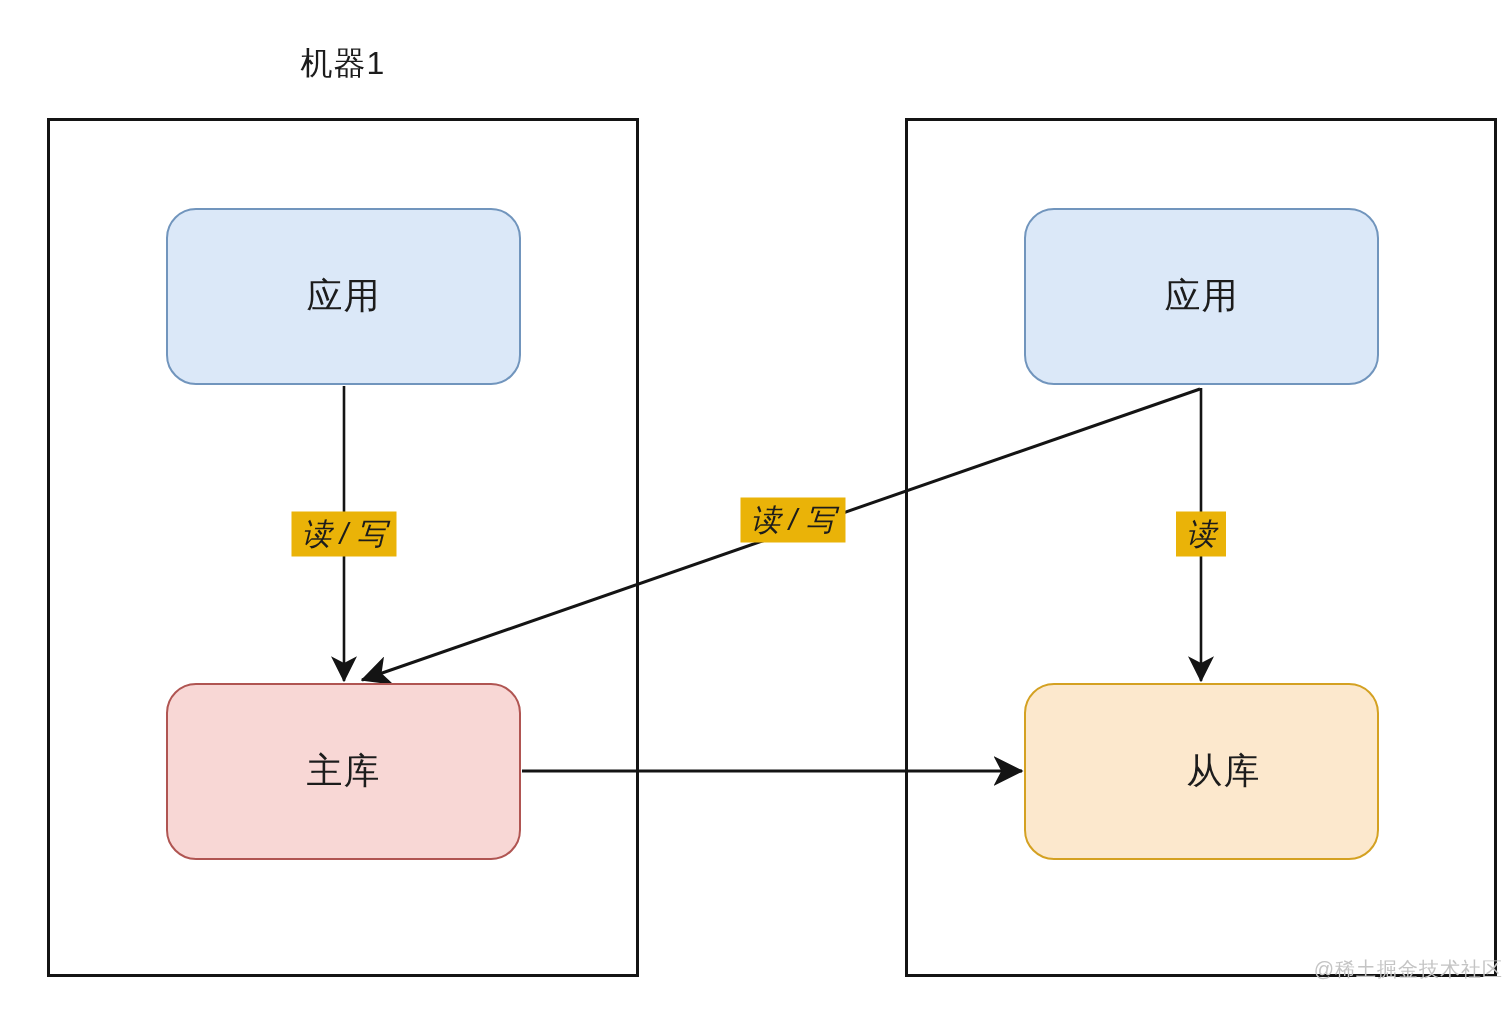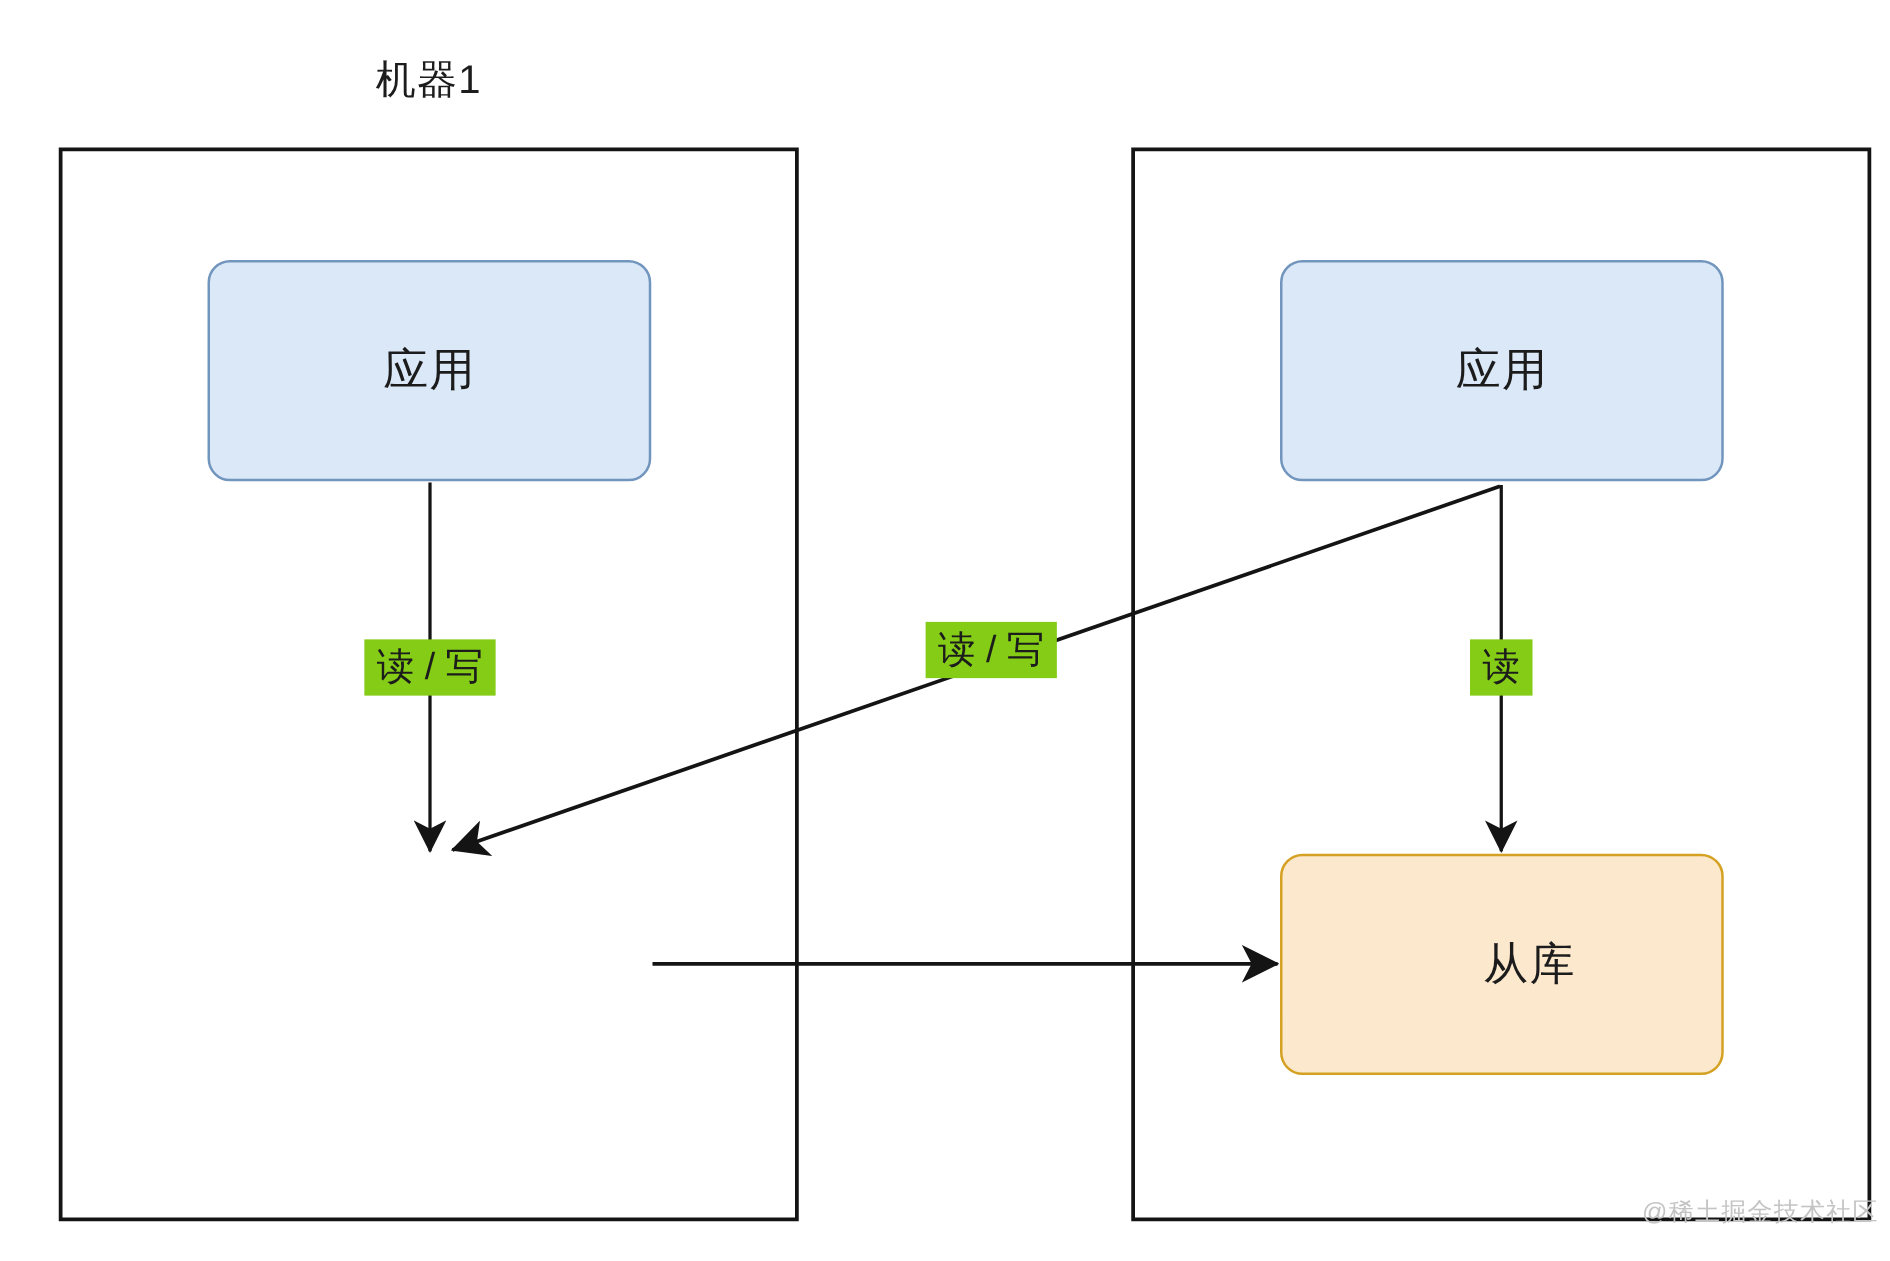--- a/index.html
+++ b/index.html
@@ -54,45 +54,46 @@
     position: absolute;
     left: 0; top: 0;
     width: 1512px;
     height: 1009px;
   }
   .edges-svg line { stroke: var(--line); }
   .node {
     position: absolute;
     width: 355px;
     height: 177px;
-    border-radius: 18px;
+    border-radius: 30px;
     border: 2.5px solid;
     display: flex;
     align-items: center;
     justify-content: center;
     font-size: 36px;
     font-weight: 500;
     letter-spacing: 1px;
   }
   .node.app    { background: var(--app-fill);    border-color: var(--app-border); }
   .node.master { background: var(--master-fill); border-color: var(--master-border); }
   .node.slave  { background: var(--slave-fill);  border-color: var(--slave-border); padding-left: 44px; }
   .node.app.m1    { left: 150px;  top: 208px; }
   .node.master.m1 { left: 150px;  top: 683px; }
   .node.app.m2    { left: 1008px; top: 208px; }
   .node.slave.m2  { left: 1008px; top: 683px; }
   .edge-label {
     position: absolute;
     transform: translate(-50%, -50%);
-    background: #84cc16;
+    background: #eab308;
     padding: 2px 10px;
     font-size: 30px;
     font-weight: 500;
     white-space: nowrap;
     color: var(--text);
+    font-style: italic;
   }
   .edge-label.l-m1-rw  { left: 328px;  top: 534px; }
   .edge-label.l-diag   { left: 777px;  top: 520px; }
   .edge-label.l-m2-r   { left: 1185px; top: 534px; }
   .watermark {
     position: absolute;
     right: 25px;
     top: 956px;
     font-size: 20px;
     color: var(--watermark);
@@ -115,20 +116,21 @@
         <path d="M0,0 L10,5 L0,10 L2.6,5 z" fill="#141414"></path>
       </marker>
     </defs>
     <line x1="328" y1="386" x2="328" y2="681" stroke-width="2.6" marker-end="url(#arrowhead)"></line>
     <line x1="1185" y1="388" x2="1185" y2="681" stroke-width="2.6" marker-end="url(#arrowhead)"></line>
     <line x1="1184" y1="389" x2="346" y2="680" stroke-width="3" marker-end="url(#arrowhead)"></line>
     <line x1="506" y1="771" x2="1006" y2="771" stroke-width="3" marker-end="url(#arrowhead)"></line>
   </svg>
 
   <div class="node app m1">应用</div>
+  <div class="node master m1">主库</div>
   <div class="node app m2">应用</div>
   <div class="node slave m2">从库</div>
 
   <div class="edge-label l-m1-rw">读 / 写</div>
   <div class="edge-label l-diag">读 / 写</div>
   <div class="edge-label l-m2-r">读</div>
 
   <div class="watermark">@稀土掘金技术社区</div>
 
 </div>

